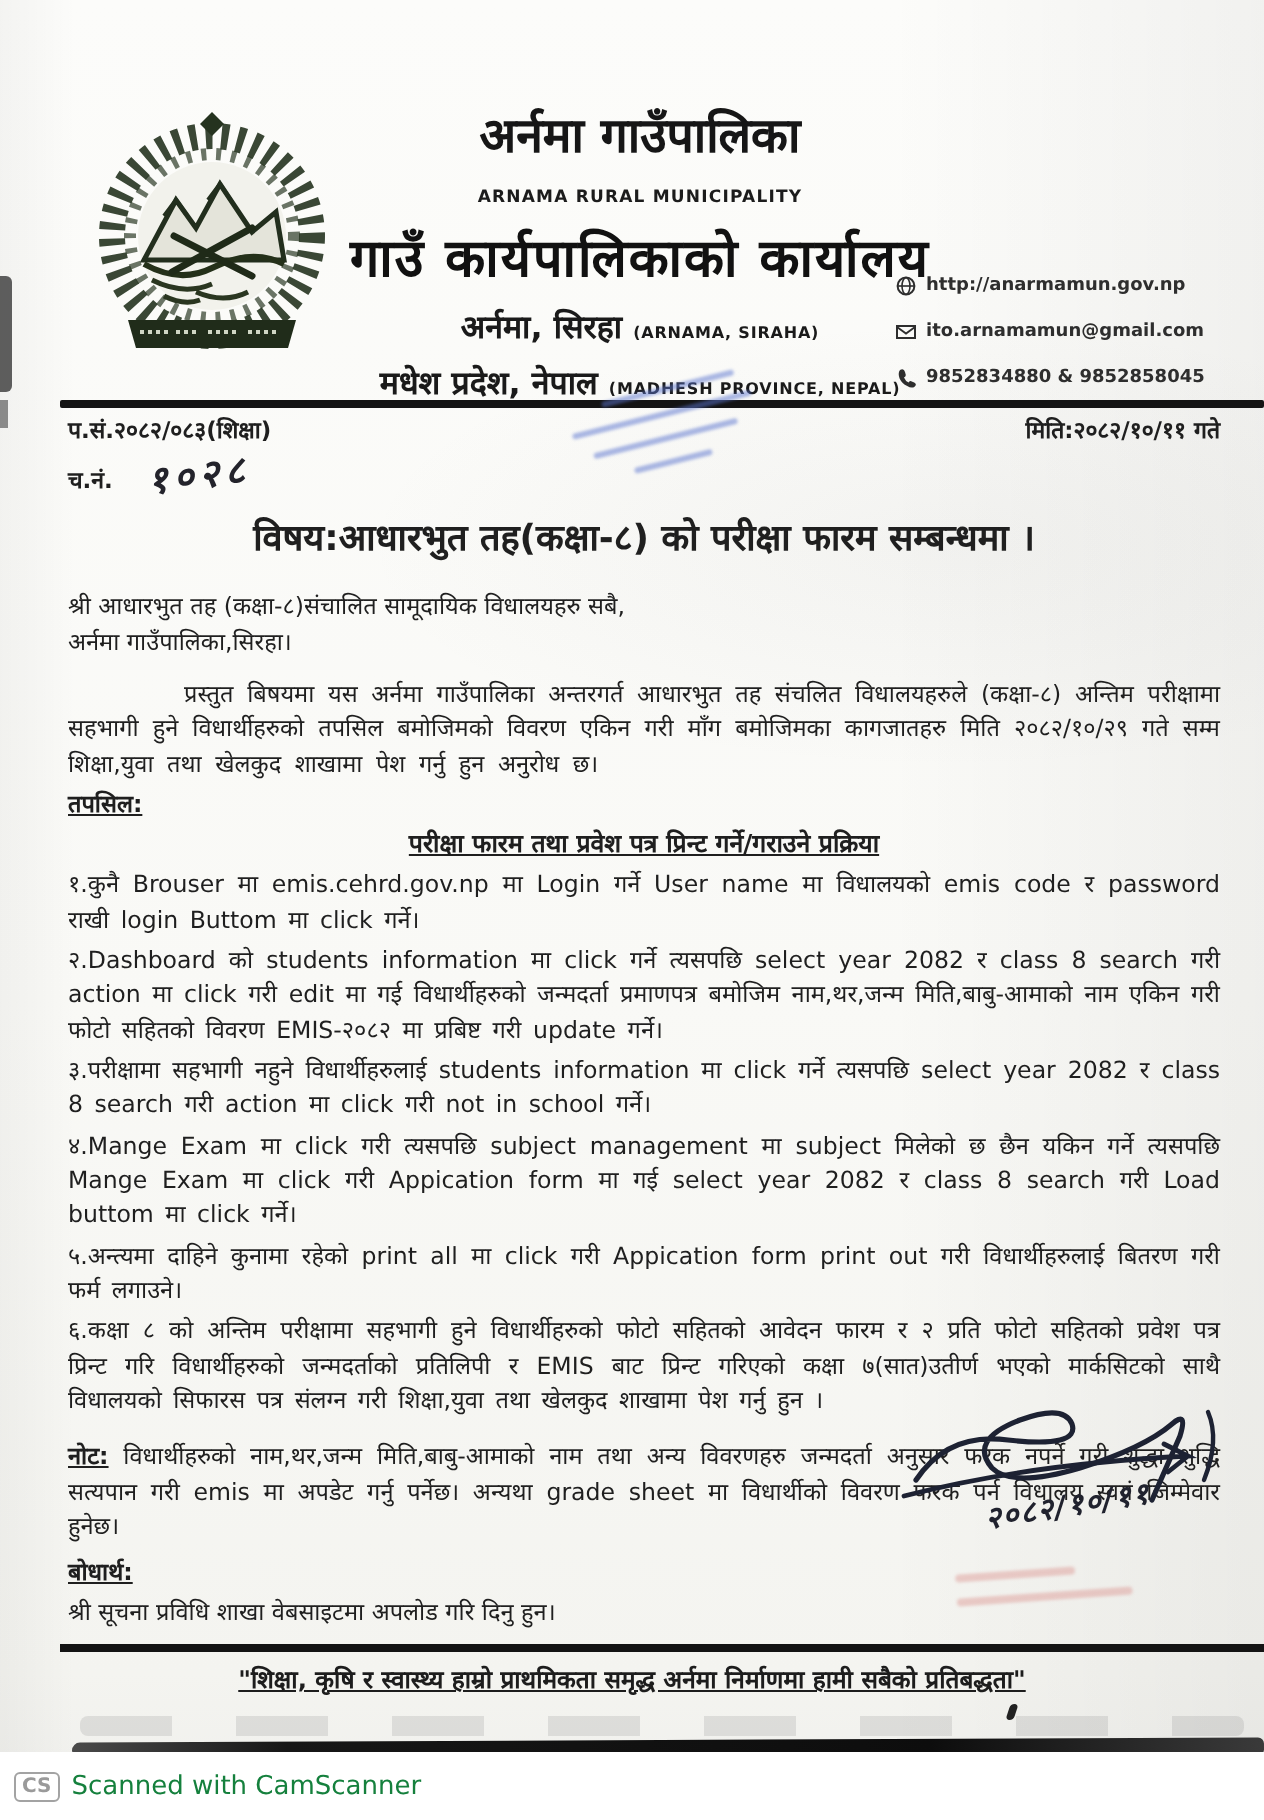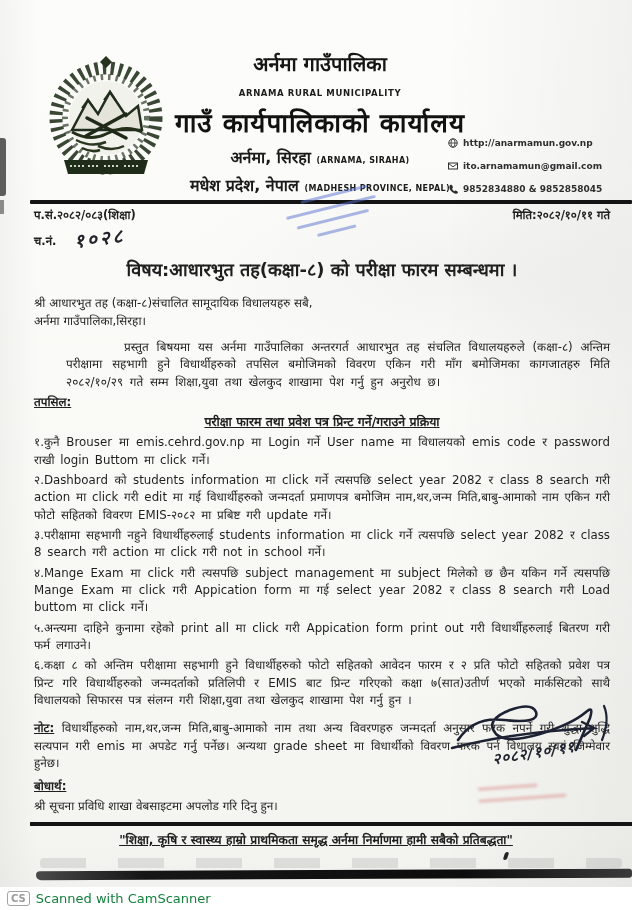--- a/index.html
+++ b/index.html
@@ -12,21 +12,21 @@
   }
   .scan-tint {
     position:absolute; inset:0; pointer-events:none;
     background:
       linear-gradient(90deg, rgba(0,0,0,0.035) 0%, rgba(0,0,0,0) 6%, rgba(0,0,0,0) 70%, rgba(0,0,0,0.045) 100%),
       radial-gradient(ellipse 420px 160px at 75% 30%, rgba(120,120,120,0.06), rgba(0,0,0,0) 70%);
   }
   
   .logo { position:absolute; left:42px; top:56px; width:134px; height:140px; }
   .head-center { position:absolute; left:150px; top:50px; width:340px; text-align:center; }
-  .np-title-sm { font-size:20px; font-weight:bold; color:#161616; }
+  .np-title-sm { font-size:24px; font-weight:bold; color:#161616; }
   .en-title-sm { font-size:8.5px; font-weight:bold; letter-spacing:0.6px; margin-top:11px; color:#1c1c1c; }
   .np-title-lg { font-size:26px; font-weight:bold; margin-top:6px; color:#111; letter-spacing:1px; white-space:nowrap; }
   .en-title-md { font-size:10.5px; font-weight:bold; margin-top:7px; letter-spacing:0.4px; color:#1a1a1a; }
   .addr-line { margin-top:6px; font-weight:bold; color:#1a1a1a; }
   .addr-np { font-size:16px; }
   .addr-en { font-size:8px; letter-spacing:0.4px; }
   .contact { position:absolute; left:448px; top:138px; width:184px; font-size:9px; font-weight:bold; color:#2e2e2e; }
   .contact-row { display:flex; align-items:flex-end; gap:5px; margin-bottom:13px; white-space:nowrap; }
   .cicon { width:10px; height:10px; flex:0 0 auto; }
   .head-rule { position:absolute; left:30px; right:0; top:200px; height:4px; background:#141414; border-radius:1px; }
@@ -40,21 +40,21 @@
   
   .edge-smudge { position:absolute; left:0; top:138px; width:6px; height:58px; background:#2b2b2b; opacity:0.75; border-radius:0 3px 3px 0; }
   .edge-smudge2 { position:absolute; left:0; top:200px; width:4px; height:14px; background:#444; opacity:0.6; }
   
   .letter { position:absolute; left:34px; right:22px; top:207px; font-size:11.8px; line-height:1.47; color:#1f1f1f; }
   .ref-row { display:flex; justify-content:space-between; font-weight:bold; font-size:11.5px; }
   .chalani-row { margin-top:1px; font-weight:bold; font-size:11.5px; }
   .handwrit-no { display:inline-block; font-size:19px; font-weight:bold; font-style:italic; letter-spacing:3px; color:#23232b; transform:rotate(-7deg); margin-left:14px; }
   .subject { text-align:center; font-weight:bold; font-size:18px; margin-top:4px; }
   .addressee { margin-top:12px; }
-  .intro { margin-top:9px; text-align:justify; text-indent:58px; word-spacing:3px;margin-left:32px; }
+  .intro { margin-top:9px; text-align:justify; text-indent:58px; word-spacing:3px; }
   .tapsil { font-weight:bold; text-decoration:underline; margin-top:3px; }
   .proc-head { text-align:center; font-weight:bold; text-decoration:underline; font-size:12.4px; margin-top:2px; }
   .item { text-align:justify; word-spacing:2px; margin-top:3px; }
   .note-p { text-align:justify; word-spacing:2px; margin-top:11px; }
   .lbl-u { font-weight:bold; text-decoration:underline;margin-top:26px; }
   .bodhartha-lbl { font-weight:bold; text-decoration:underline; margin-top:6px; }
   .bodhartha-txt { margin-top:2px; }
   
   .sig-block { position:absolute; right:8px; top:698px; width:180px; height:118px; }
   .sig-svg { position:absolute; left:0; top:0; width:180px; height:70px; }
@@ -65,21 +65,21 @@
   .red-stamp i:nth-child(2){ width:88px; }
   
   .foot-rule { position:absolute; left:30px; right:0; top:822px; height:3.5px; background:#141414; }
   .foot-quote { position:absolute; left:0; right:0; top:831px; text-align:center; font-weight:bold; font-size:12.2px; color:#1d1d1d; }
   .foot-quote span { text-decoration:underline; }
   .scan-smudges { position:absolute; left:40px; right:10px; top:858px; height:10px; opacity:0.25;
     background:repeating-linear-gradient(90deg,#9a9a9a 0 46px, rgba(0,0,0,0) 46px 78px); border-radius:4px; }
   .apostrophe-art { position:absolute; left:504px; top:852px; width:4px; height:8px; background:#222; transform:skewX(-18deg); border-radius:2px; }
   .bottom-bar { position:absolute; left:36px; right:0; top:870px; height:9px;
     background:linear-gradient(90deg,#4a4a4a,#161616 18%,#0d0d0d 72%,#3a3a3a); border-radius:4px 3px 3px 5px; transform:rotate(-0.25deg); }
-  .cam-strip { position:absolute; left:0; right:0; bottom:0; height:23px; background:#ffffff; display:flex; align-items:center; padding-left:7px; gap:6px; }
+  .cam-strip { position:absolute; left:0; right:0; bottom:0; height:34px; background:#ffffff; display:flex; align-items:center; padding-left:7px; gap:6px; }
   .cs-box { border:1.6px solid #a3a3a3; border-radius:3px; color:#9a9a9a; font-size:10px; font-weight:bold; padding:0 3px; line-height:13px; }
   .cs-text { color:#15803d; font-size:13px; }
 </style>
 </head>
 <body>
 
 <div class="page">
   <div class="scan-tint"></div>
 
   <svg class="logo" viewBox="0 0 134 140">

